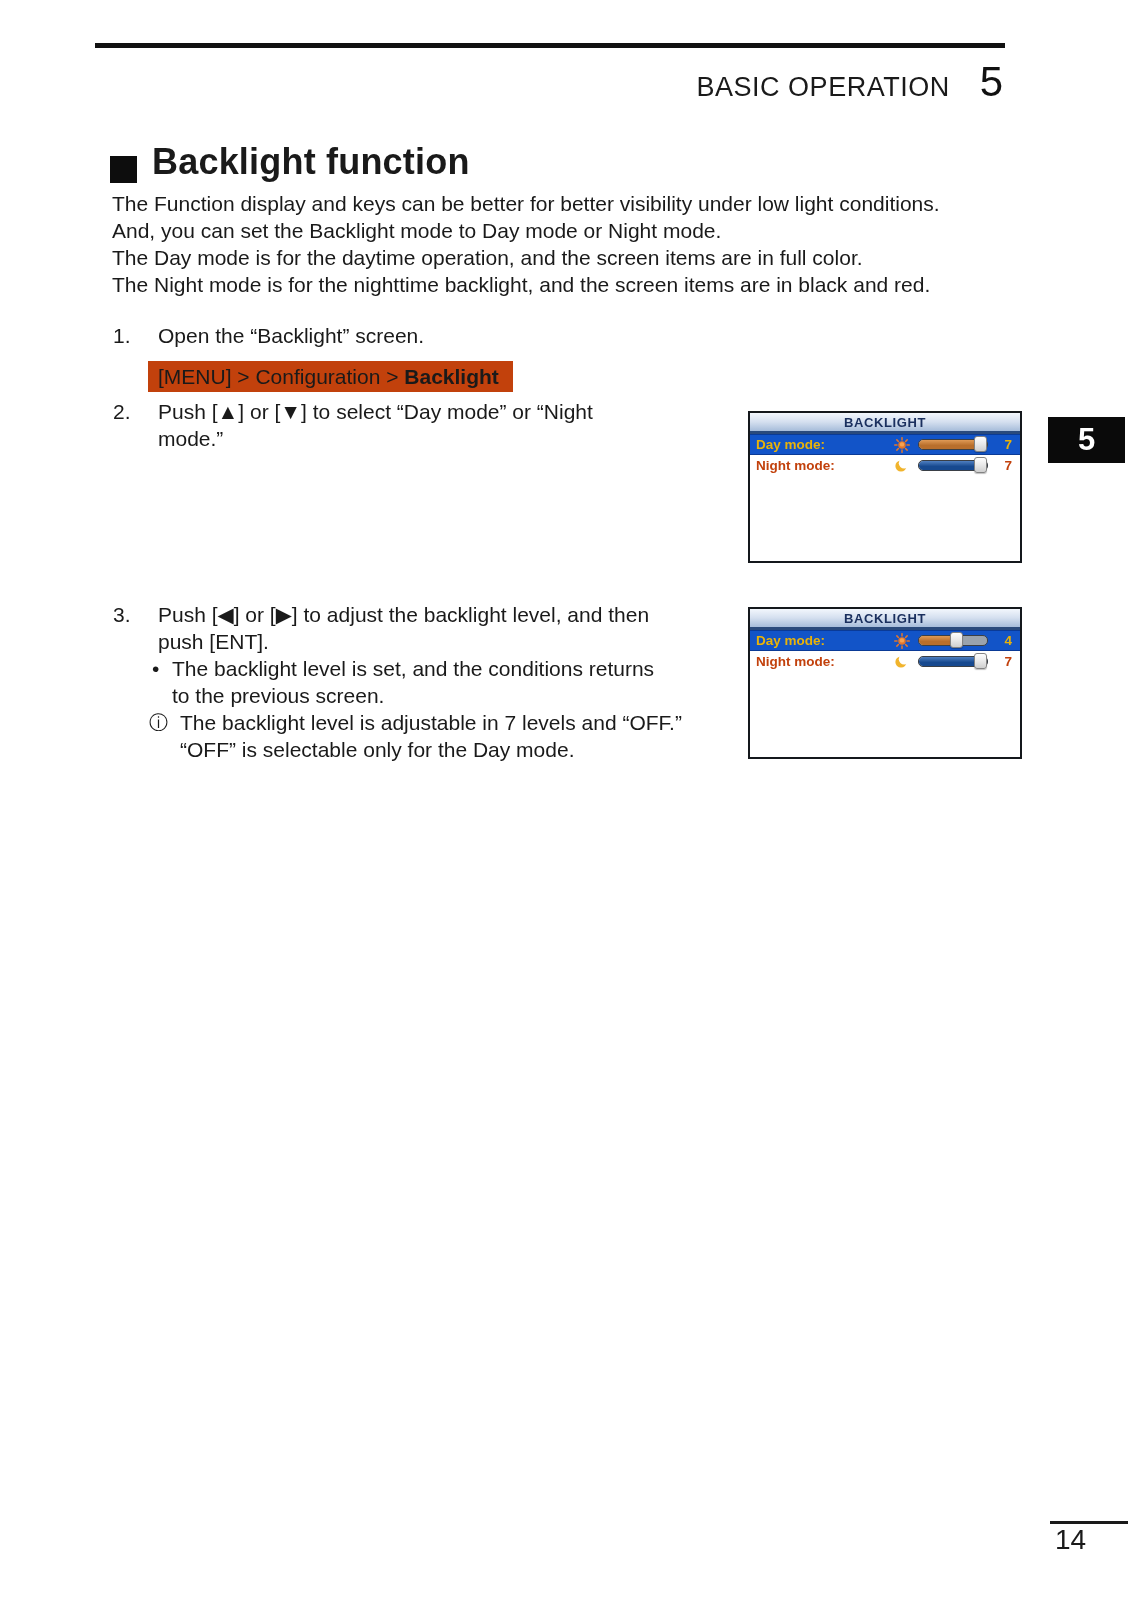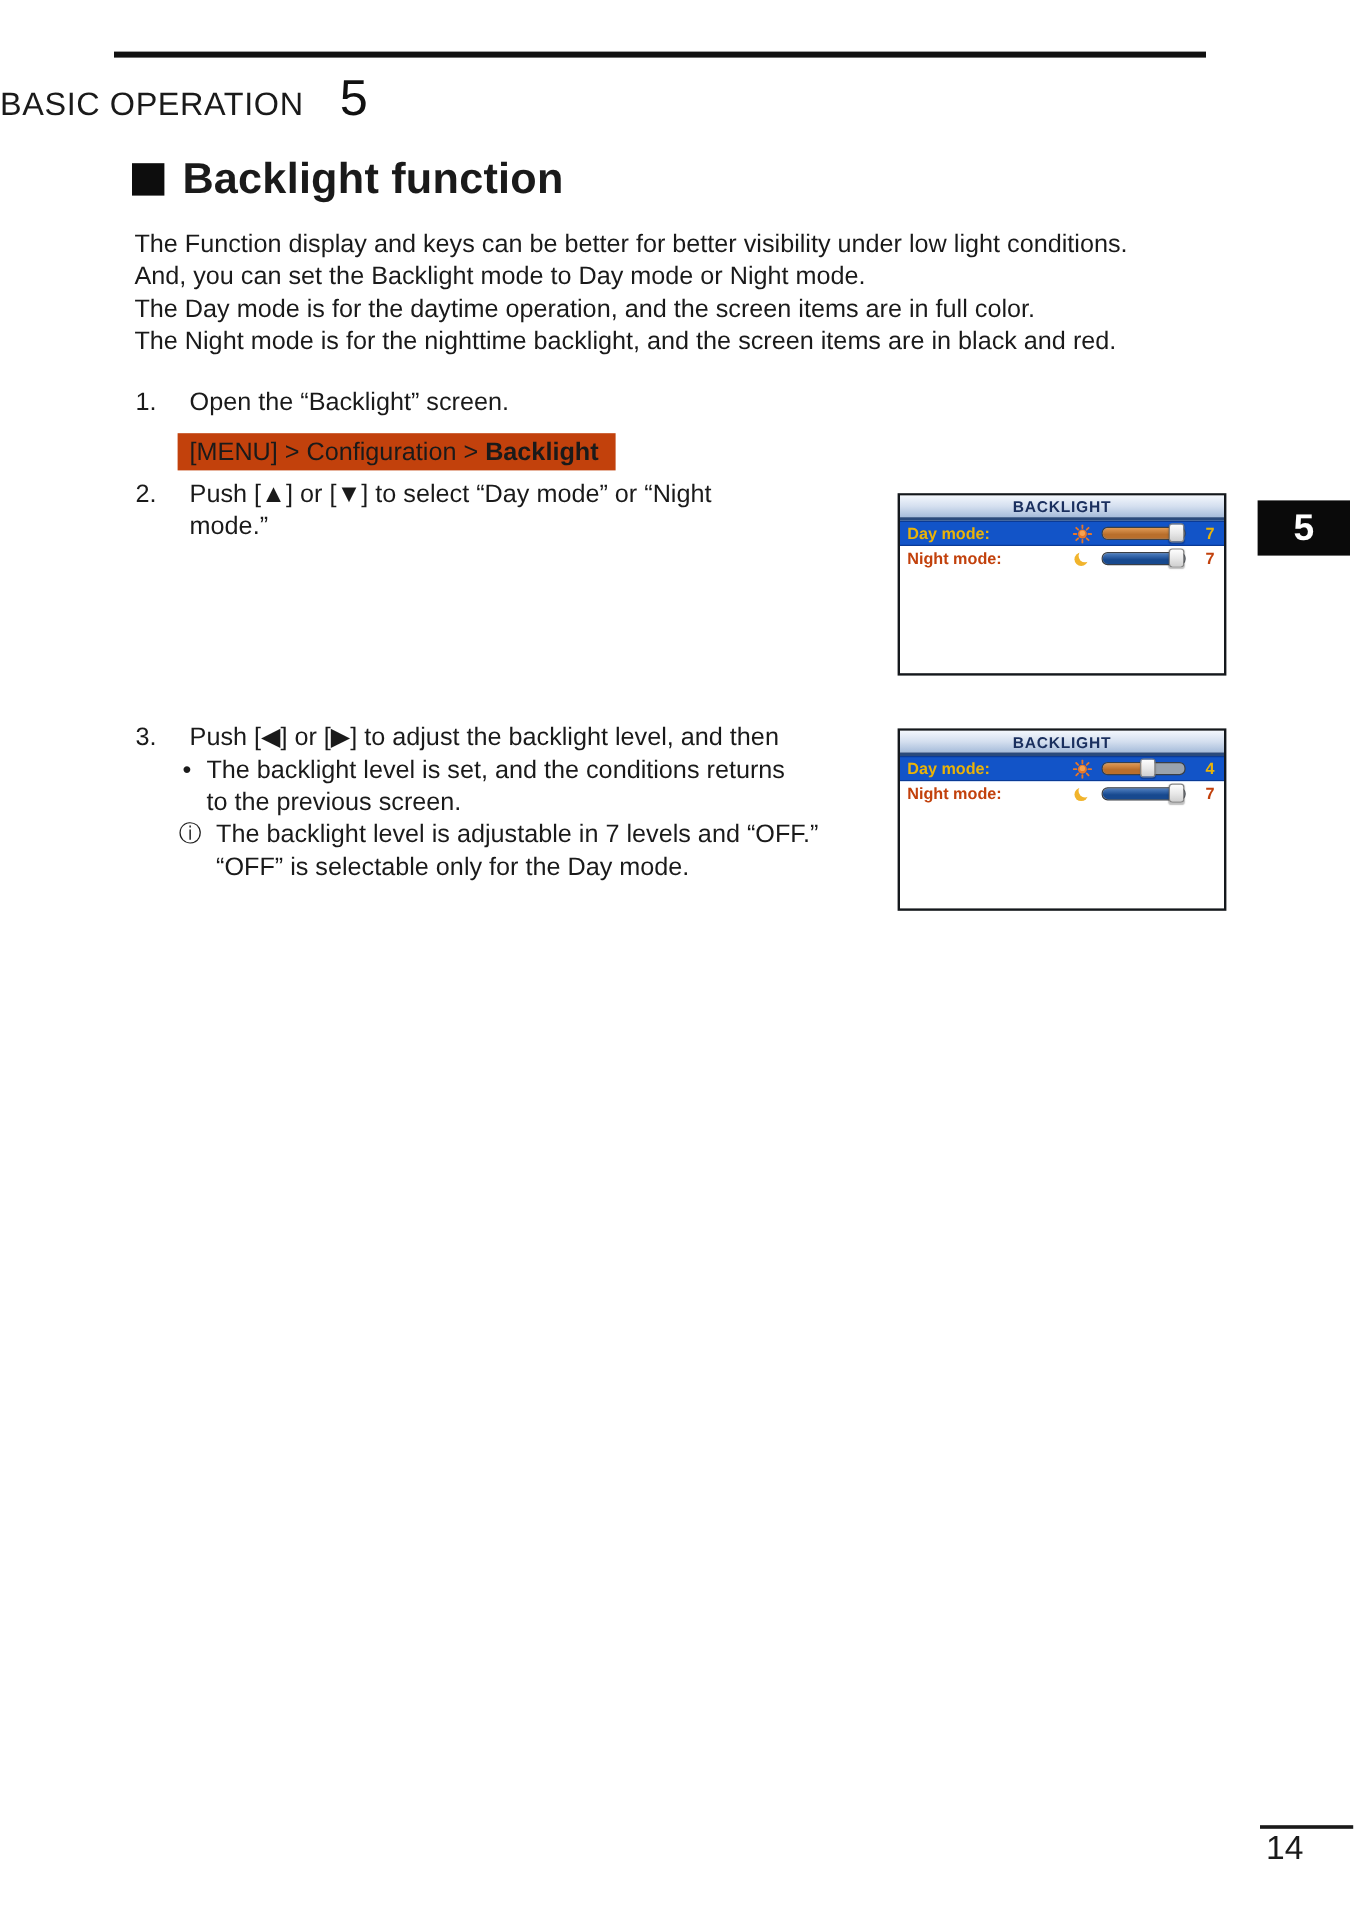--- a/index.html
+++ b/index.html
@@ -3,25 +3,25 @@
 <meta charset="utf-8">
 <style>
   html,body{margin:0;padding:0;background:#ffffff;}
   .page{
     position:relative;width:1128px;height:1600px;background:#ffffff;
     font-family:"Liberation Sans","DejaVu Sans",sans-serif;color:#1a1a1a;overflow:hidden;
   }
   .abs{position:absolute;}
   
   .top-rule{left:95px;top:43px;width:910px;height:5px;background:#111;}
-  .chapter-line{left:0;top:58px;width:1003px;display:flex;align-items:baseline;}
+  .chapter-line{left:0;top:58px;width:1003px;display:flex;justify-content:flex-end;align-items:baseline;}
   .chapter-title{font-size:27px;letter-spacing:.5px;color:#1a1a1a;}
   .chapter-num{font-size:42px;margin-left:30px;color:#111;}
   
-  .section-heading{left:110px;top:128px;display:flex;align-items:center;}
+  .section-heading{left:110px;top:141px;display:flex;align-items:flex-end;}
   .heading-square{width:27px;height:27px;background:#0d0d0d;margin-right:15px;flex:0 0 auto;}
   .heading-text{font-size:36px;font-weight:700;letter-spacing:.2px;}
   
   .intro{left:112px;top:190px;font-size:21px;line-height:27px;}
   .intro div{white-space:nowrap;}
   
   .step{display:flex;font-size:21px;line-height:27px;}
   .step-num{width:45px;flex:0 0 auto;}
   .step-body div{white-space:nowrap;}
   .step1{left:113px;top:322px;}
@@ -98,20 +98,21 @@
     <div class="step-body">
       <div>Push [▲] or [▼] to select “Day mode” or “Night</div>
       <div>mode.”</div>
     </div>
   </div>
 
   <div class="abs step step3">
     <span class="step-num">3.</span>
     <div class="step-body">
       <div>Push [◀] or [▶] to adjust the backlight level, and then</div>
+      <div>push [ENT].</div>
       <div class="sub-row">
         <span class="bullet-marker">•</span>
         <div>
           <div>The backlight level is set, and the conditions returns</div>
           <div>to the previous screen.</div>
         </div>
       </div>
       <div class="note-row">
         <span class="note-marker">ⓘ</span>
         <div>

